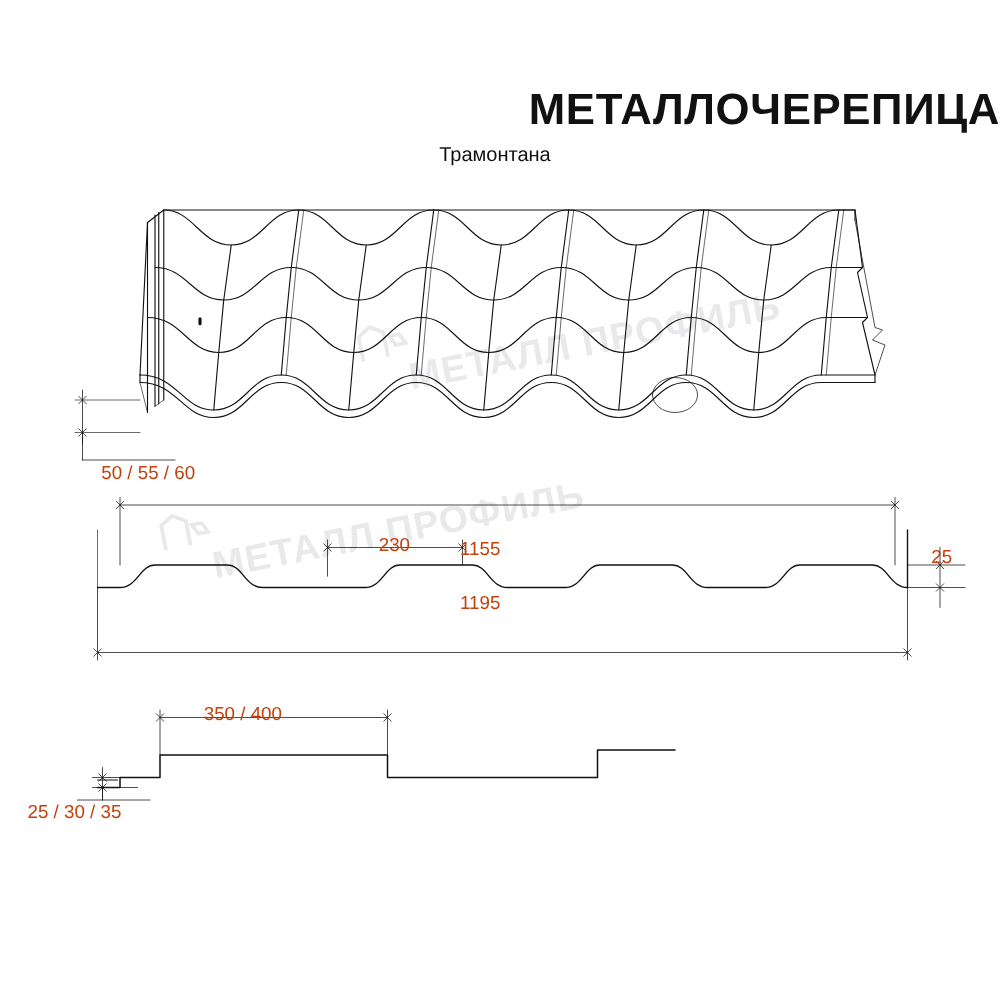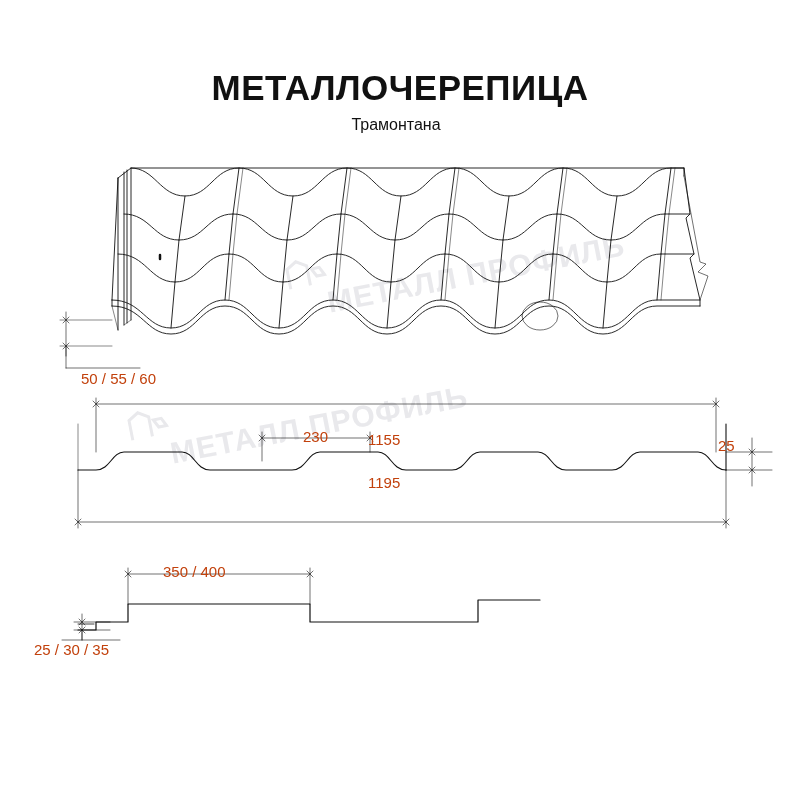--- a/index.html
+++ b/index.html
@@ -20,21 +20,21 @@
     left: 0;
     top: 0;
     width: 800px;
     height: 800px;
   }
   .title-main {
     position: absolute;
     left: 0;
     top: 68px;
     width: 800px;
-    text-align: center;
+    text-align: right;
     font-size: 35px;
     font-weight: bold;
     letter-spacing: 0.5px;
     color: #111111;
   }
   .title-sub {
     position: absolute;
     left: 0;
     top: 116px;
     width: 792px;
@@ -309,16 +309,16 @@
     </g>
   </g>
 </svg>
 
 <div class="title-main">МЕТАЛЛОЧЕРЕПИЦА</div>
 <div class="title-sub">Трамонтана</div>
 
 <div class="dim-label" style="left:81px; top:370px;">50 / 55 / 60</div>
 <div class="dim-label" style="left:368px; top:388px;margin-top:43px;">1155</div>
 <div class="dim-label" style="left:303px; top:428px;">230</div>
-<div class="dim-label" style="left:718px; top:437px;">25</div>
+<div class="dim-label" style="left:745px; top:437px;">25</div>
 <div class="dim-label" style="left:368px; top:474px;">1195</div>
 <div class="dim-label" style="left:163px; top:563px;">350 / 400</div>
-<div class="dim-label" style="left:34px; top:641px;">25 / 30 / 35</div>
+<div class="dim-label" style="left:22px; top:641px;">25 / 30 / 35</div>
 
 </body></html>

